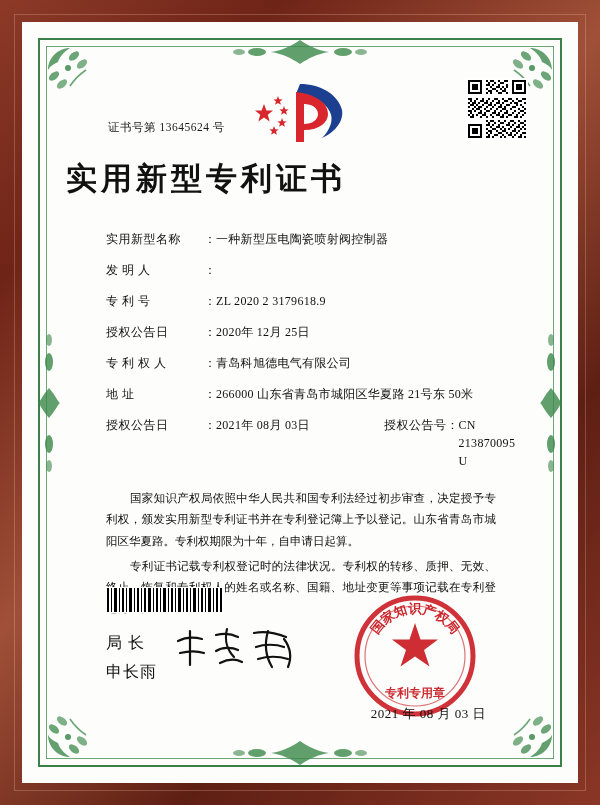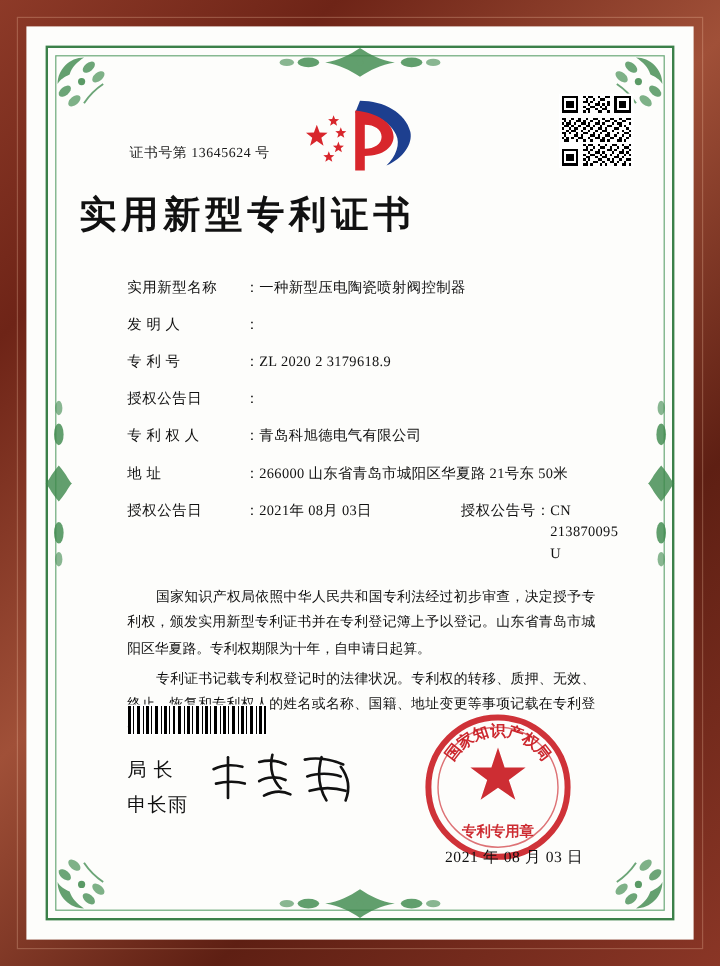--- a/index.html
+++ b/index.html
@@ -543,20 +543,21 @@
           <span class="field-sep">：</span>
         </div>
         <div class="field-row">
           <span class="field-label">专 利 号</span>
           <span class="field-sep">：</span>
           <span class="field-value">ZL 2020 2 3179618.9</span>
         </div>
         <div class="field-row">
           <span class="field-label">授权公告日</span>
           <span class="field-sep">：</span>
+          <span class="field-value">2020年 12月 25日</span>
         </div>
         <div class="field-row">
           <span class="field-label">专 利 权 人</span>
           <span class="field-sep">：</span>
           <span class="field-value">青岛科旭德电气有限公司</span>
         </div>
         <div class="field-row">
           <span class="field-label">地 址</span>
           <span class="field-sep">：</span>
           <span class="field-value">266000 山东省青岛市城阳区华夏路 21号东 50米</span>

